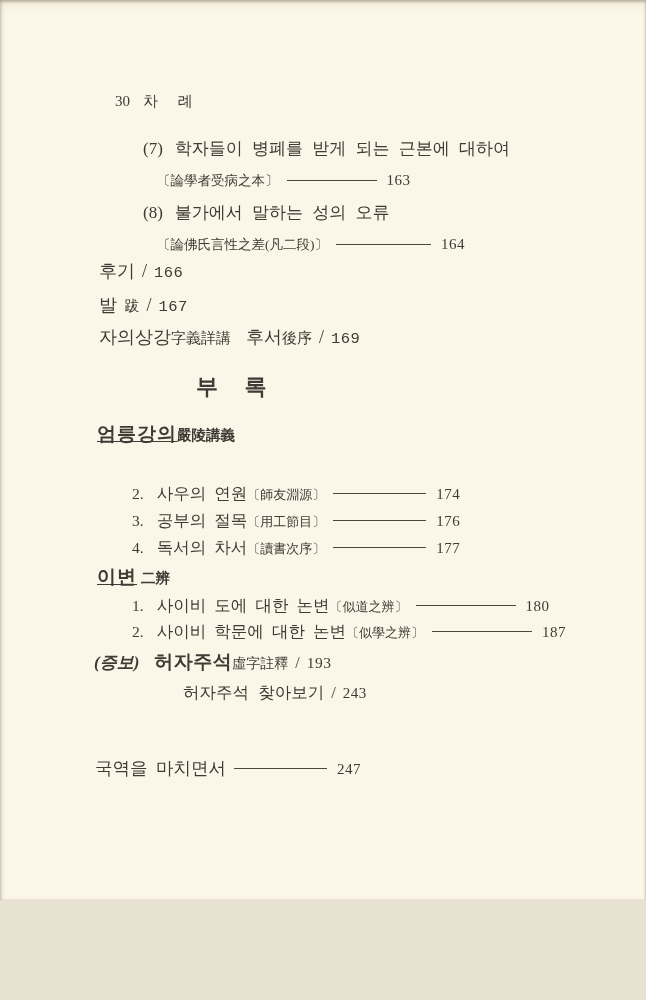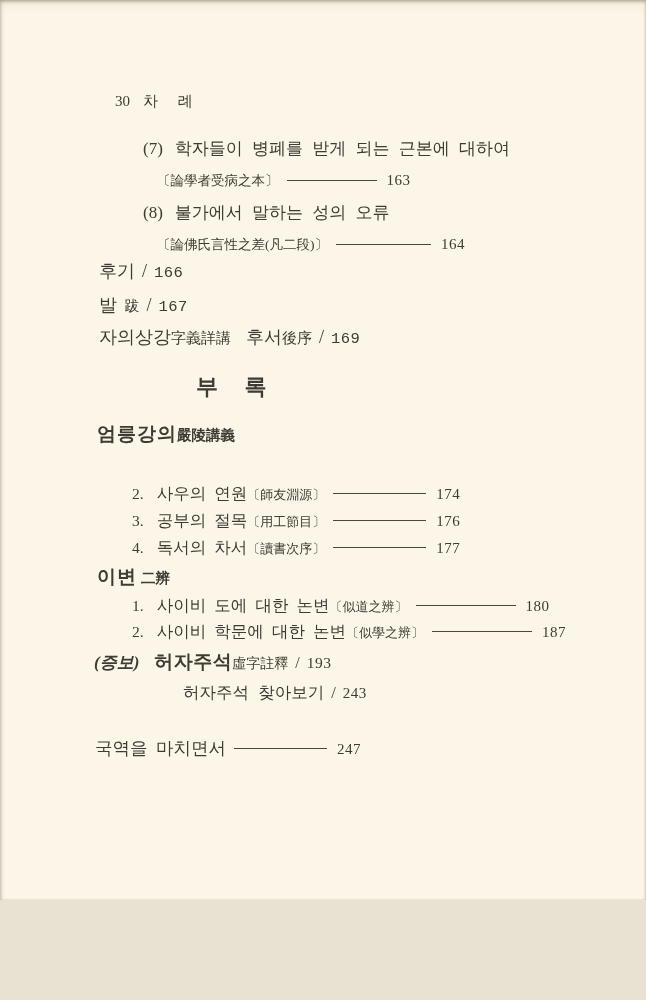--- a/index.html
+++ b/index.html
@@ -42,40 +42,40 @@
   .bm-0{top:261px}.bm-1{top:295px}.bm-2{top:327px}
   .bm-hanja{font-size:15px;}
   .bm .pnum{font-size:15.5px;font-family:Liberation Mono, monospace;}
 
   
   .appendix-heading{top:374px;left:196px;font-size:22px;font-weight:700;word-spacing:17px;letter-spacing:2px;}
 
   
   .group{left:97px;font-weight:700;}
   .grp-0{top:423px}.grp-1{top:566px}
-  .group-kr{font-size:19px;letter-spacing:1px;}
+  .group-kr{font-size:19px;letter-spacing:1px;text-decoration:underline;}
   .group-hanja{font-size:14.5px;text-align:center;}
 
   
   .aitem{left:132px;font-size:16.5px;word-spacing:4px;}
   .ai-num{margin-right:13px;font-size:15.5px;word-spacing:0;}
   .ai-hanja{font-size:13px;}
   .ai-0{top:457px}.ai-1{top:485px}.ai-2{top:512px}.ai-3{top:539px}
   .bi-0{top:597px}.bi-1{top:623px}
 
   
   .supp{top:651px;left:94px;}
   .supp-prefix{font-size:17px;font-weight:600;margin-right:15px;font-style:italic;}
   .supp-kr{font-size:19px;font-weight:700;letter-spacing:.5px;}
   .supp-hanja{font-size:14px;}
   .supp .pnum{font-size:15.5px;}
   .idx{top:684px;left:183px;font-size:16.5px;word-spacing:5px;}
 
   
-  .close-0{top:738px;left:95px;font-size:17.5px;word-spacing:4px;}
+  .close-0{top:758px;left:95px;font-size:17.5px;word-spacing:4px;}
   .close-1{top:760px;left:95px;font-size:17.5px;word-spacing:2px;}
 </style>
 </head>
 <body>
 
 <div class="page">
 
   <div class="line ln-header">
     <span class="folio">30</span><span class="hdr-title">차 례</span>
   </div>

